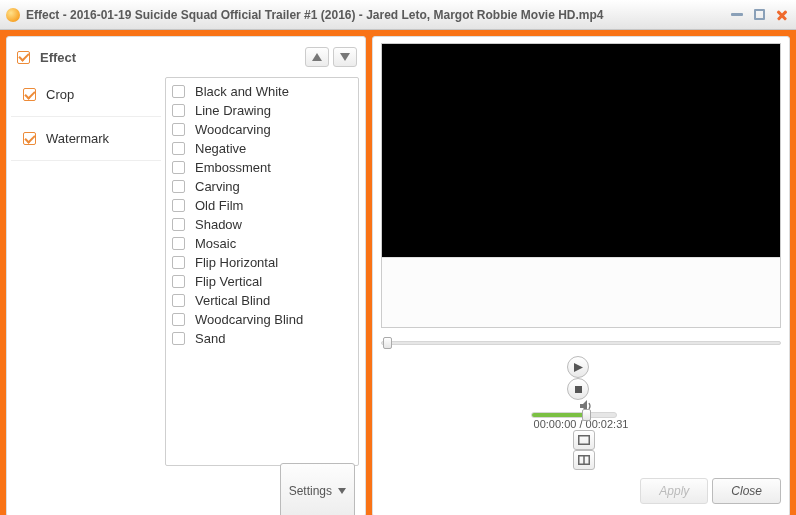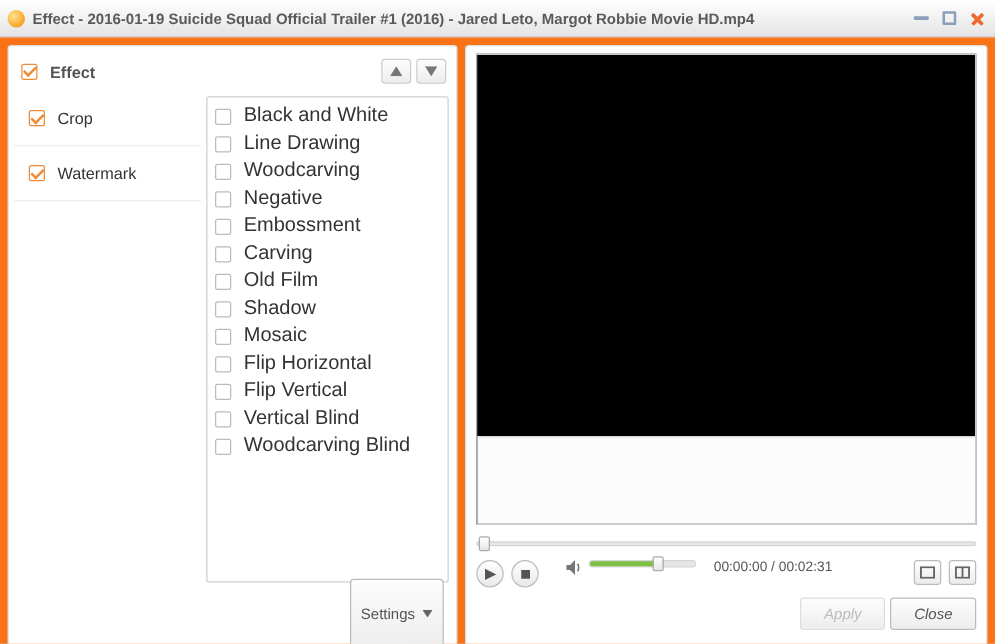--- a/index.html
+++ b/index.html
@@ -89,21 +89,21 @@
 .effects-box {
   flex: 1 1 auto;
   margin: 4px 2px 4px 4px;
   border: 1px solid #cfcfcf;
   border-radius: 2px;
   padding: 4px 6px;
   overflow-y: auto;
 }
 .effect-row {
   display: flex; align-items: center;
-  font-size: 16px; color: #333;
+  font-size: 13px; color: #333;
   padding: 2px 0;
 }
 .effect-row .chk { border-color:#bbb; }
 
 .left-footer {
   height: 42px; border-top: 0;
   display: flex; align-items: center; justify-content: flex-end;
   padding: 0 6px;
 }
 .settings-btn {
@@ -134,21 +134,21 @@
   background:#e6e6e6; border-radius: 2px; border:1px solid #d6d6d6;
 }
 .seek-thumb {
   position: absolute; left: 2px; top: 1px;
   width: 9px; height: 12px;
   background: linear-gradient(#fff,#e6e6e6);
   border: 1px solid #aaa; border-radius: 2px;
 }
 
 .controls-row {
-  display: flex; align-items: flex-start; margin-top: 6px; font-size: 11px; color:#555;
+  display: flex; align-items: center; margin-top: 6px; font-size: 11px; color:#555;flex-direction:column;
 }
 .circle-btn {
   width: 22px; height: 22px; border-radius: 50%;
   border: 1px solid #bbb; background: linear-gradient(#fff,#e9e9e9);
   display: flex; align-items: center; justify-content: center; margin-right: 6px;
 }
 .circle-btn svg { width: 9px; height: 9px; fill:#555; }
 .vol-icon { margin: 0 4px 0 16px; display:flex; align-items:center; }
 .vol-track { position: relative; width: 86px; height: 6px; background:#e6e6e6; border-radius:3px; border:1px solid #d6d6d6; margin-right:14px; }
 .vol-fill { position:absolute; left:0; top:0; bottom:0; width:62%; background:#7bc043; border-radius:3px 0 0 3px; }
@@ -264,20 +264,24 @@
             <span>Flip Vertical</span>
           </div>
           <div class="effect-row">
             <span class="chk off"></span>
             <span>Vertical Blind</span>
           </div>
           <div class="effect-row">
             <span class="chk off"></span>
             <span>Woodcarving Blind</span>
           </div>
+          <div class="effect-row">
+            <span class="chk off"></span>
+            <span>Sand</span>
+          </div>
         </div>
     </div>
 
     <div class="left-footer">
       <div class="settings-btn">
         <span>Settings</span>
         <svg viewBox="0 0 8 6">
             <path d="M0 0 L8 0 L4 6 Z"></path>
           </svg>
       </div>

